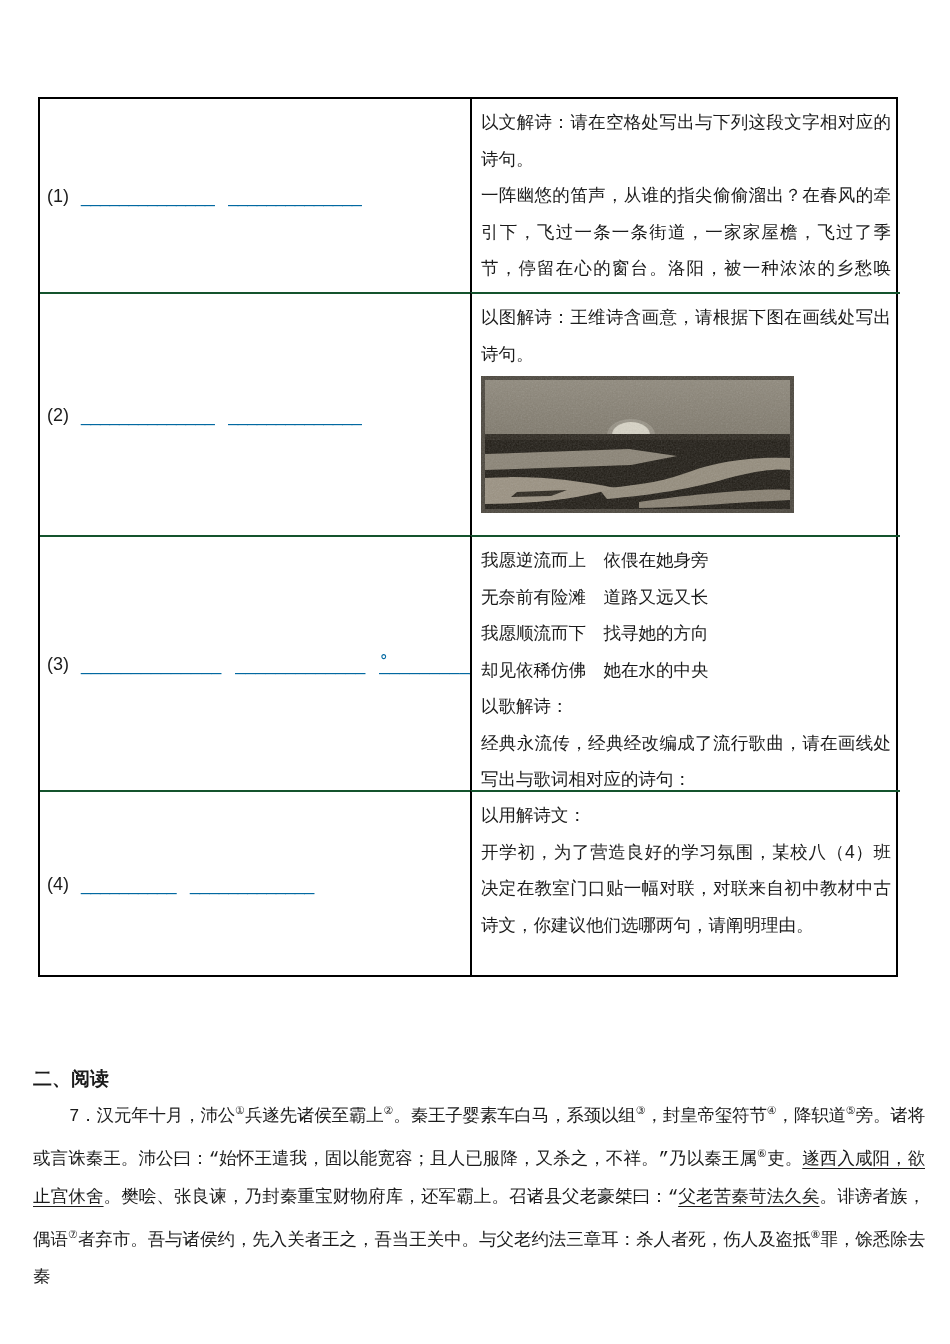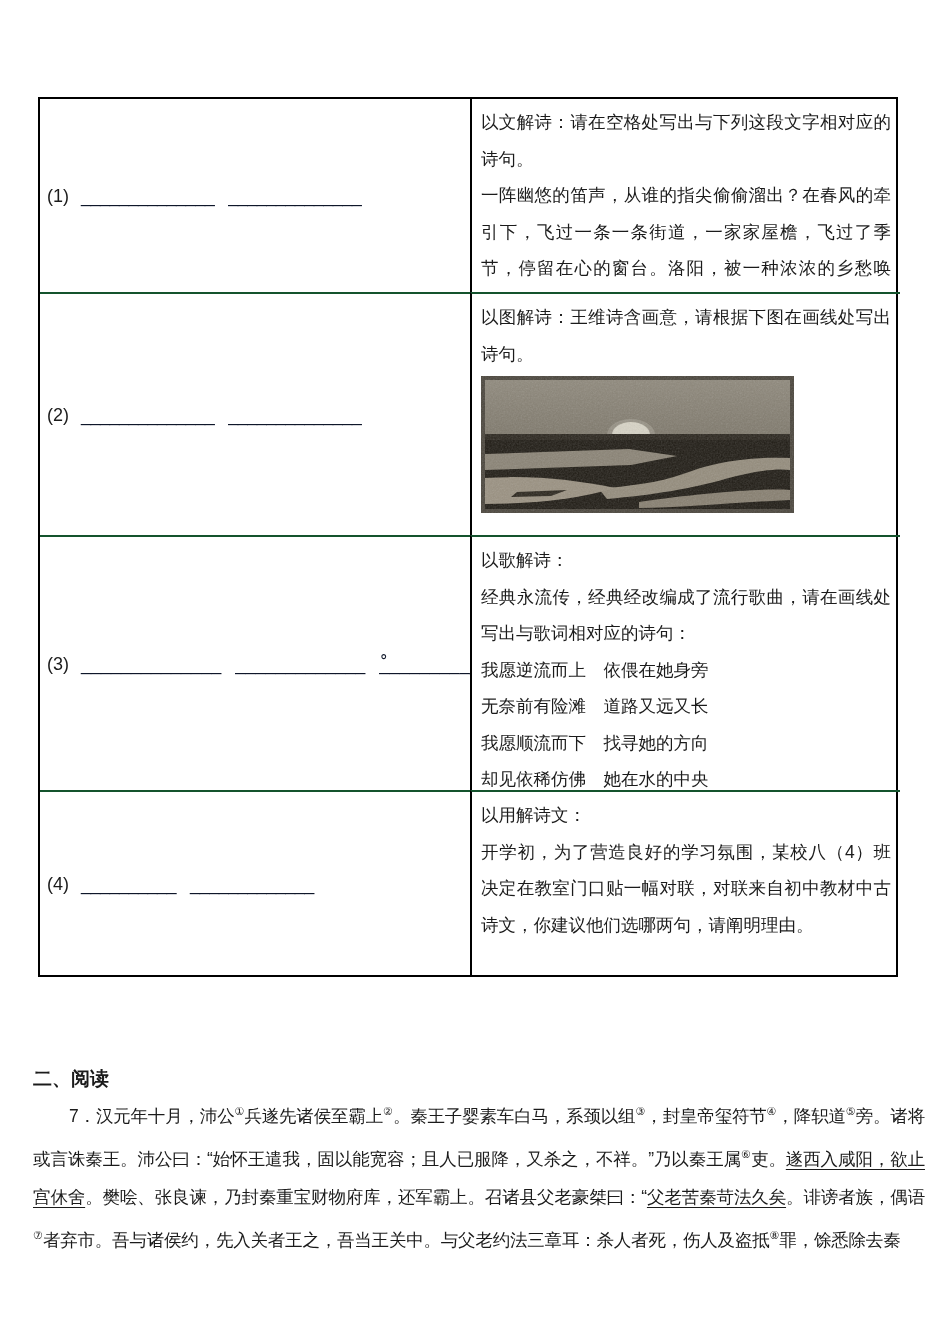--- a/index.html
+++ b/index.html
@@ -13,37 +13,37 @@
     display:grid;grid-template-columns:430px 430px;
     grid-template-rows:193px 243px 255px 185px;
     border:2px solid #000;box-sizing:border-box;
   }
   .cell{box-sizing:border-box;overflow:hidden;}
   .cell.rcol{border-left:2px solid #000;}
   .cell.rowline{border-top:2px solid #14532d;}
   .lcell{display:flex;align-items:center;padding:6px 4px 6px 7px;}
   .lcell-inner{font-size:18px;line-height:48px;letter-spacing:0;}
   .blank-label{margin-right:12px;}
-  .blank{margin-right:14px;white-space:nowrap;color:#0f172a;letter-spacing:-0.5px;}
+  .blank{margin-right:14px;white-space:nowrap;color:#0369a1;letter-spacing:-0.5px;}
   .rcell{padding:5px 9px 12px 9px;font-size:17.5px;line-height:36.5px;}
   .rcell p{margin:0;text-align:justify;}
   .rcell p.lyric{text-align:left;}
   
   .scene{margin-top:4px;line-height:0;}
   
   .q6{
     position:absolute;left:40px;top:992px;width:886px;
     font-size:17.5px;line-height:43px;text-align:justify;letter-spacing:-0.3px;
   }
   .sec-head{
     position:absolute;left:33px;top:1064px;font-size:19px;font-weight:bold;line-height:30px;
   }
   .q7{
     position:absolute;left:33px;top:1092px;width:892px;
-    font-family:Liberation Sans, sans-serif;
+    font-family:Liberation Mono, monospace;
     font-size:17.5px;line-height:38px;text-align:justify;text-indent:36px;
     letter-spacing:-0.2px;
   }
   .q7 .sup{font-size:11px;vertical-align:super;letter-spacing:0;}
   .q7 .uline{text-decoration:underline;text-underline-offset:4px;text-decoration-thickness:1.2px;}
 </style>
 </head>
 <body>
 
 <div class="page">
@@ -107,28 +107,28 @@
       </div>
     </div>
 
     <div class="cell rowline lcell">
       <div class="lcell-inner">
         <span class="blank-label">(3)</span><span class="blank">______________</span><span class="blank">_____________</span><span class="blank">ْ______________</span>
       </div>
     </div>
     <div class="cell rowline rcol rcell">
       <div>
-          <p>以歌解诗：</p>
-          <p>经典永流传，经典经改编成了流行歌曲，请在画线处写出与歌词相对应的诗句：</p>
-        </div>
-      <div>
           <p class="lyric">我愿逆流而上　依偎在她身旁</p>
           <p class="lyric">无奈前有险滩　道路又远又长</p>
           <p class="lyric">我愿顺流而下　找寻她的方向</p>
           <p class="lyric">却见依稀仿佛　她在水的中央</p>
+        </div>
+      <div>
+          <p>以歌解诗：</p>
+          <p>经典永流传，经典经改编成了流行歌曲，请在画线处写出与歌词相对应的诗句：</p>
         </div>
     </div>
 
     <div class="cell rowline lcell">
       <div class="lcell-inner">
         <span class="blank-label">(4)</span><span class="blank">__________</span><span class="blank">_____________</span>
       </div>
     </div>
     <div class="cell rowline rcol rcell">
         <p>以用解诗文：</p>

